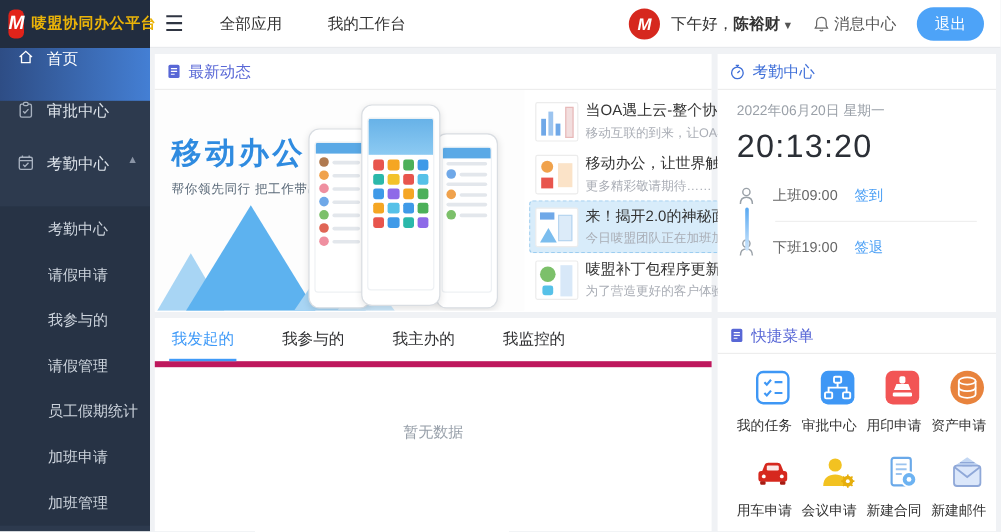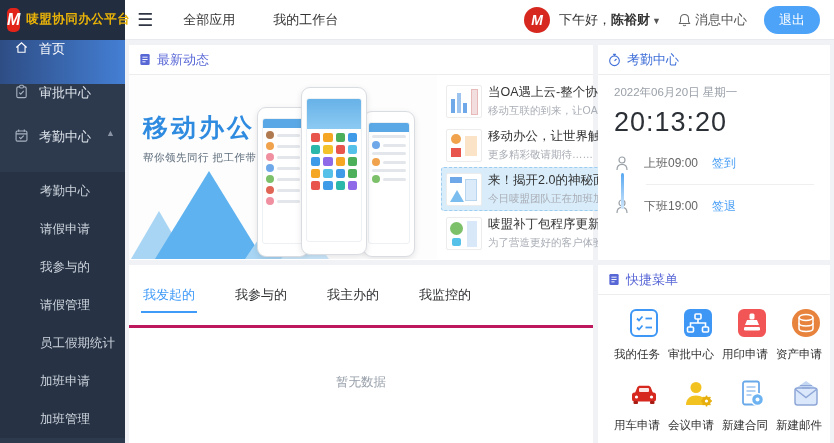--- a/index.html
+++ b/index.html
@@ -85,21 +85,21 @@
   .news-item.active { background:#d8ecfa; border-color:#9ccdf0; }
   .thumb { width:36px; height:33px; flex-shrink:0; background:#fff; border:1px solid #ececec;
            position:relative; overflow:hidden; border-radius:2px; }
   .thumb i { position:absolute; display:block; }
   .news-text { overflow:hidden; min-width:0; }
   .news-title { font-size:12.5px; color:#333; white-space:nowrap; overflow:hidden; }
   .news-desc { font-size:10.5px; color:#a9adb5; margin-top:3px; white-space:nowrap; overflow:hidden; }
 
   
   .tasks-panel { left:129px; top:265px; width:464px; height:178px; }
-  .tabs { display:flex; gap:36px; padding:12px 12px; border-bottom:3px solid #be185d; }
+  .tabs { display:flex; gap:36px; padding:0 12px; border-bottom:5px solid #be185d; }
   .tab { font-size:13px; color:#303133; padding:9px 2px 7px; cursor:pointer; border-bottom:2px solid transparent; }
   .tab.active { color:#3f9af8; border-bottom-color:#3f9af8; }
   .empty { text-align:center; margin-top:46px; font-size:12.5px; color:#98a0aa; }
 
   
   .att-panel { left:598px; top:45px; width:232px; height:215px; }
   .att-body { padding:10px 16px 0; }
   .att-date { font-size:11.5px; color:#9aa0a8; }
   .att-time { font-size:27px; color:#2b2f36; margin-top:7px; letter-spacing:1px; }
   .att-rows { margin-top:13px; position:relative; }

